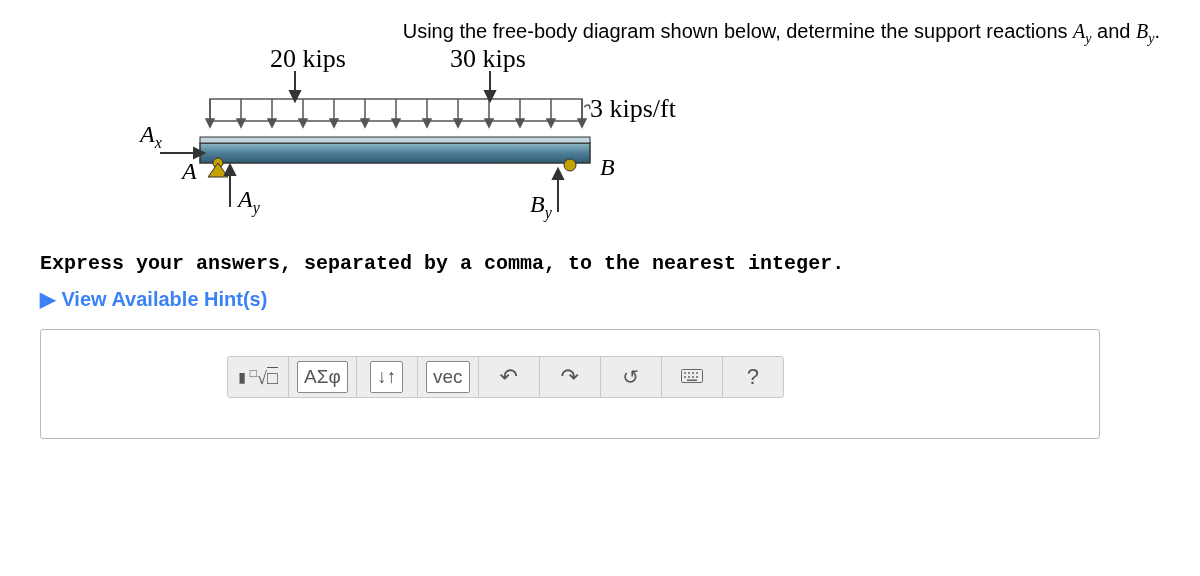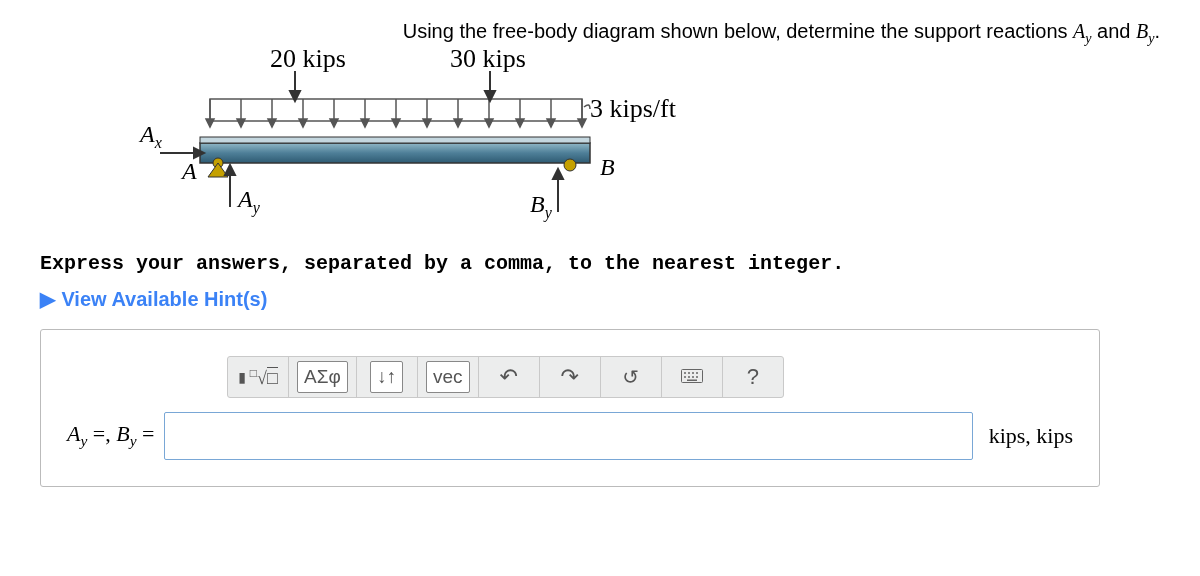--- a/index.html
+++ b/index.html
@@ -243,20 +243,13 @@
             <circle cx="16" cy="8" r="1" fill="#666"></circle>
           <rect x="6" y="10.5" width="10" height="1.5" fill="#666"></rect>
         </svg>
       </span>
     </div>
     <div class="tbtn">
       <span style="font-size:22px;">?</span>
     </div>
   </div>
 
-  <div class="answer-row">
-    <span class="answer-label">
-      <span class="mathit"><span>A</span><span class="sub">y</span></span><span> =, </span><span class="mathit"><span>B</span><span class="sub">y</span></span><span> = </span>
-    </span>
-    <input class="answer-input" type="text" value="" style="">
-    <span class="answer-units">kips, kips</span>
-  </div>
 </div>
 
 </body></html>

